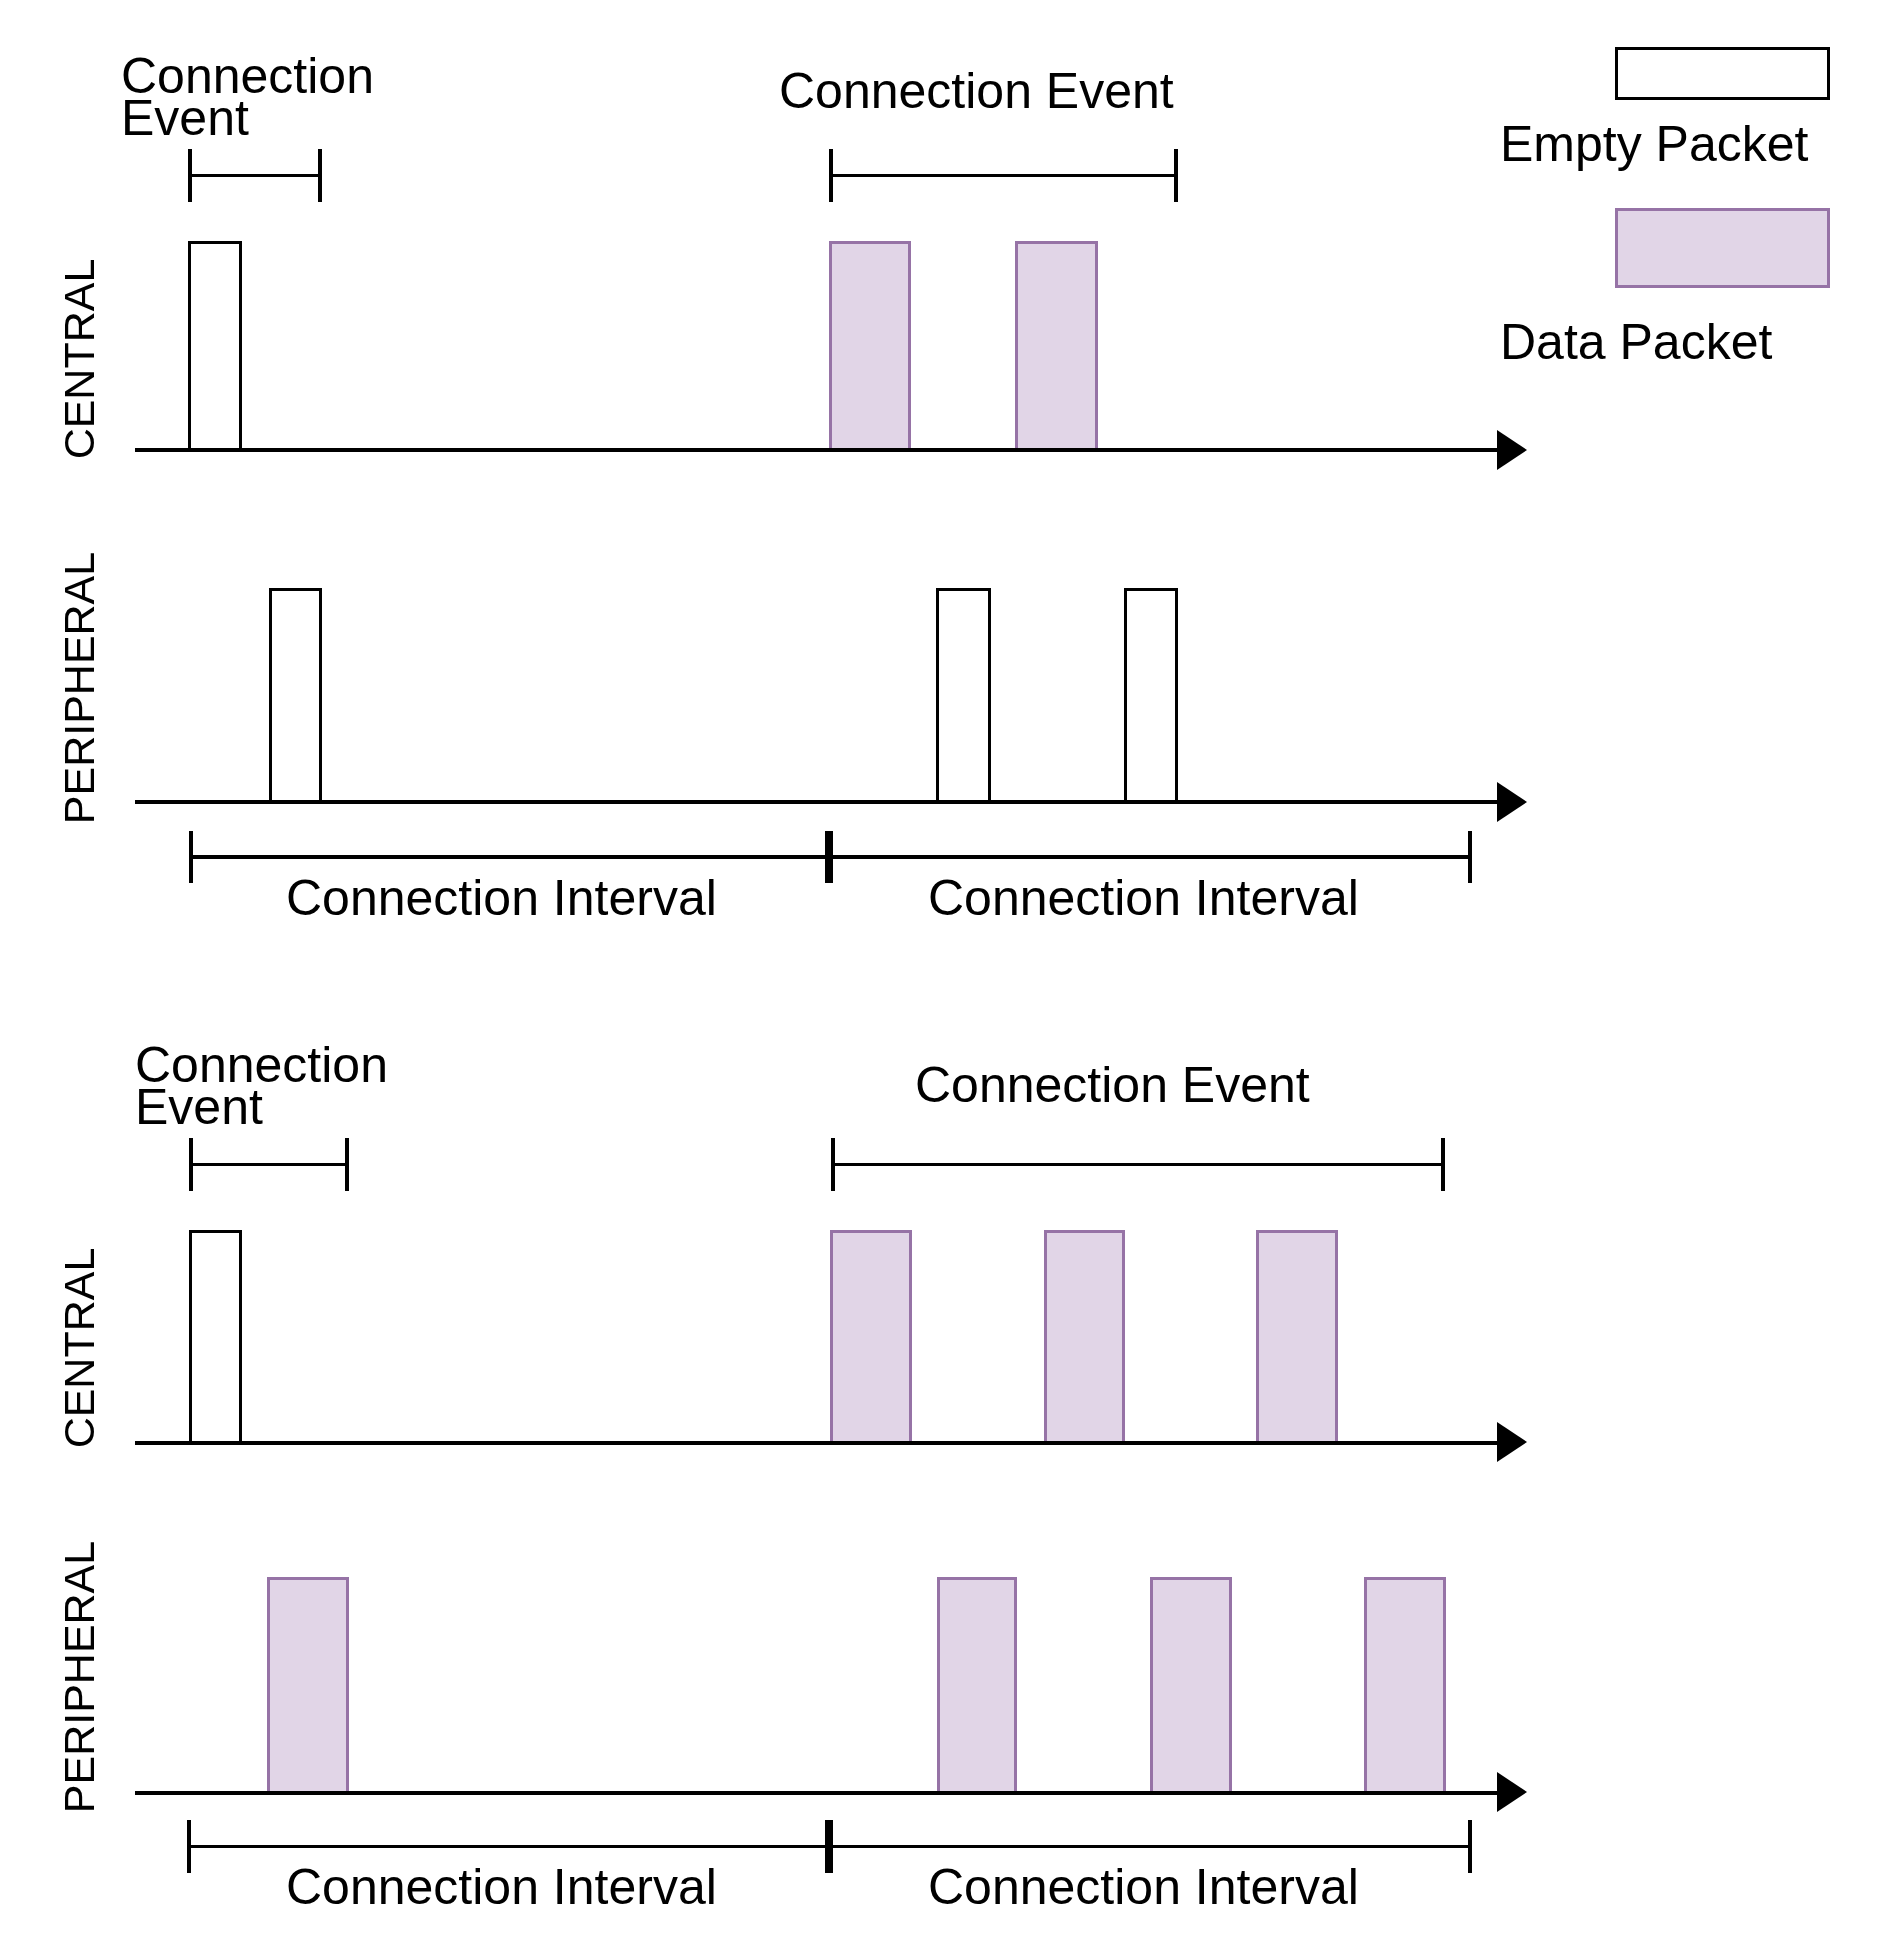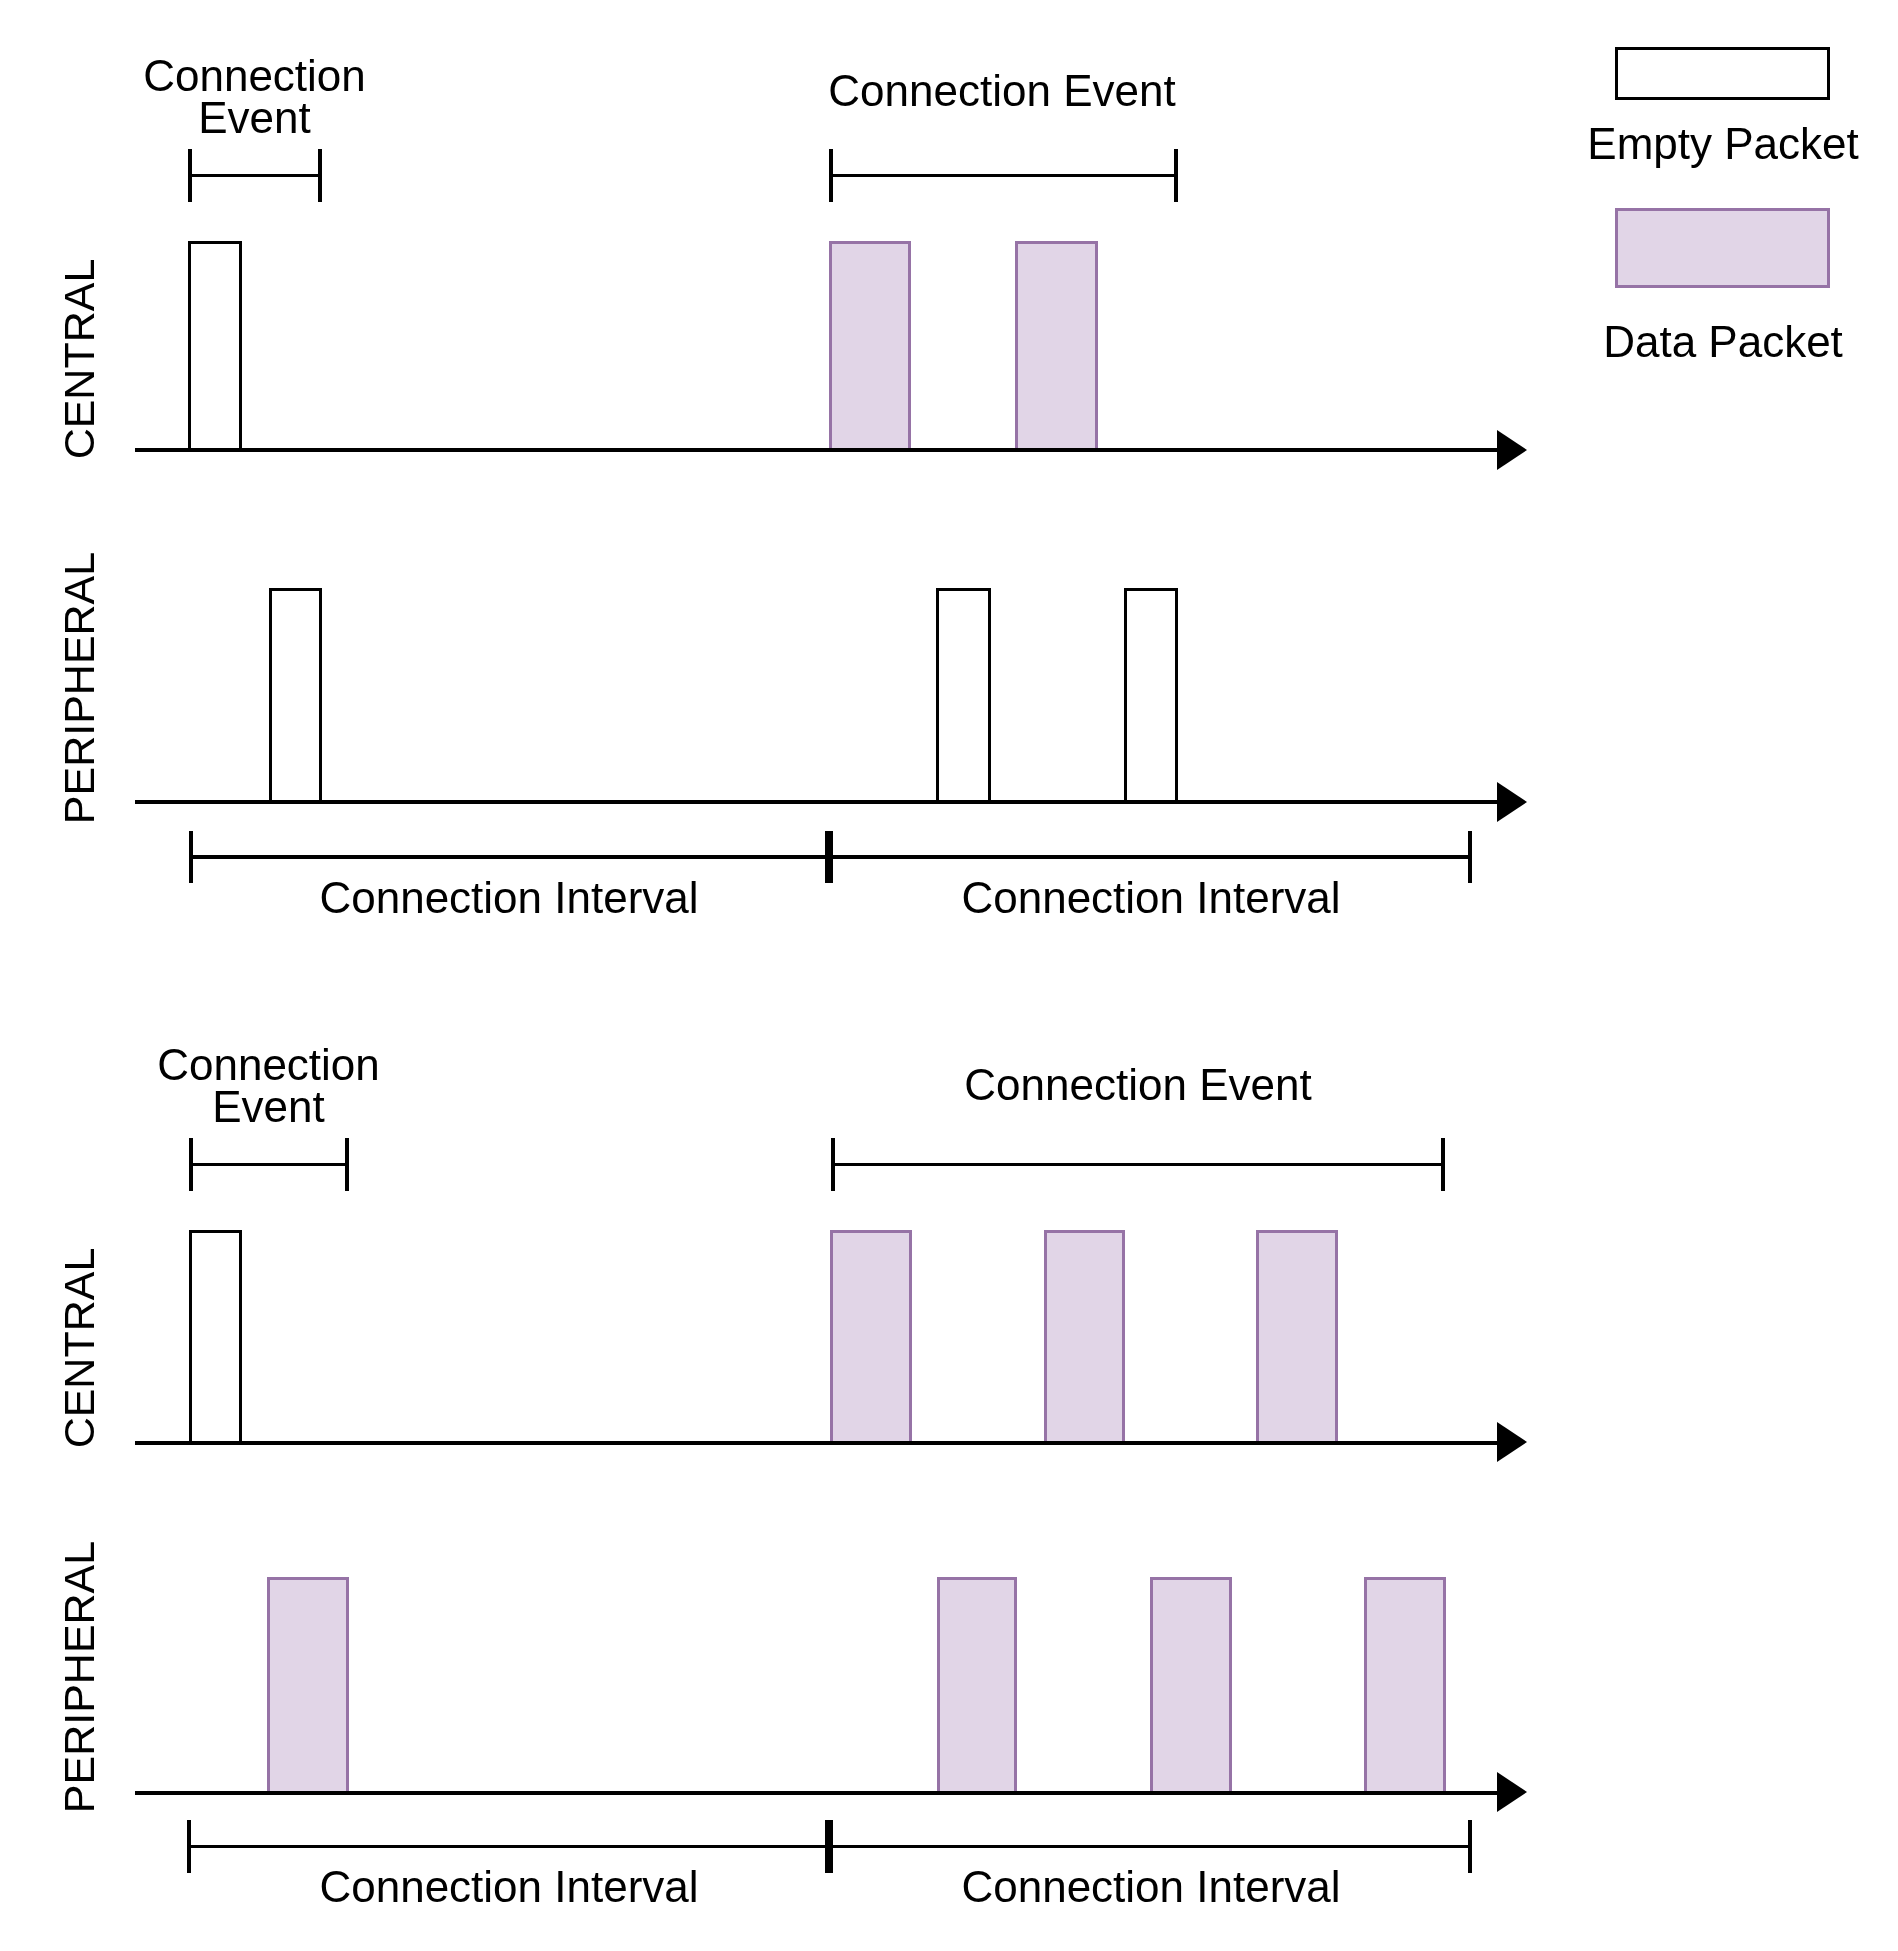--- a/index.html
+++ b/index.html
@@ -1,21 +1,21 @@
 <!DOCTYPE html>
 <html style="font-size:14.3px"><head>
 <meta charset="utf-8">
 <style>
   html,body { margin:0; padding:0; background:#fff; }
   .canvas {
     position:relative; width:1898px; height:1952px; background:#ffffff;
     font-family:"Liberation Sans", sans-serif; color:#000; overflow:hidden;
   }
   .layer { position:absolute; inset:0; }
-  .lbl { position:absolute; text-align:center; font-size:44px; line-height:42px; white-space:nowrap; }
+  .lbl { position:absolute; font-size:50px; line-height:42px; white-space:nowrap; }
   .lbl.two { white-space:normal; }
   .vlabel {
     position:absolute; width:303px; height:46px; line-height:46px; text-align:center;
     font-size:43px; transform:rotate(-90deg);
   }
   .axis { position:absolute; height:3.6px; background:var(--line,#000); }
   .arrowhead {
     position:absolute; width:0; height:0;
     border-left:30px solid var(--line,#000);
     border-top:20.5px solid transparent; border-bottom:20.5px solid transparent;

